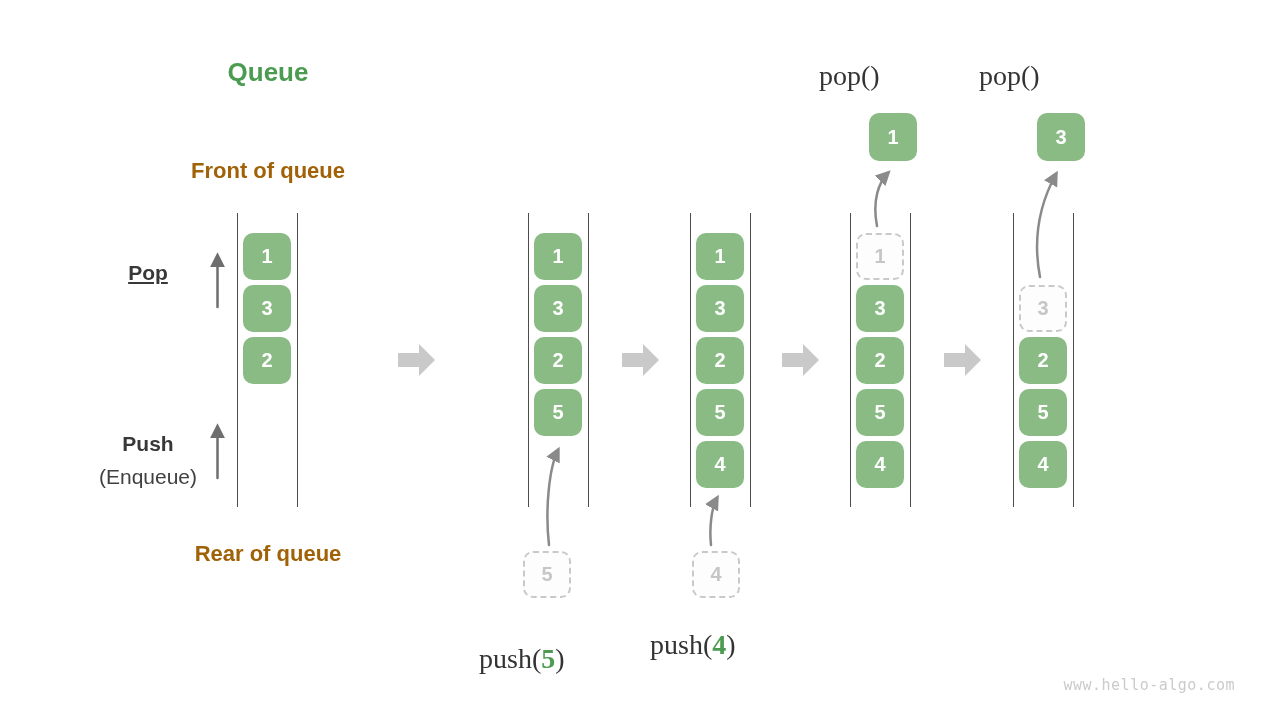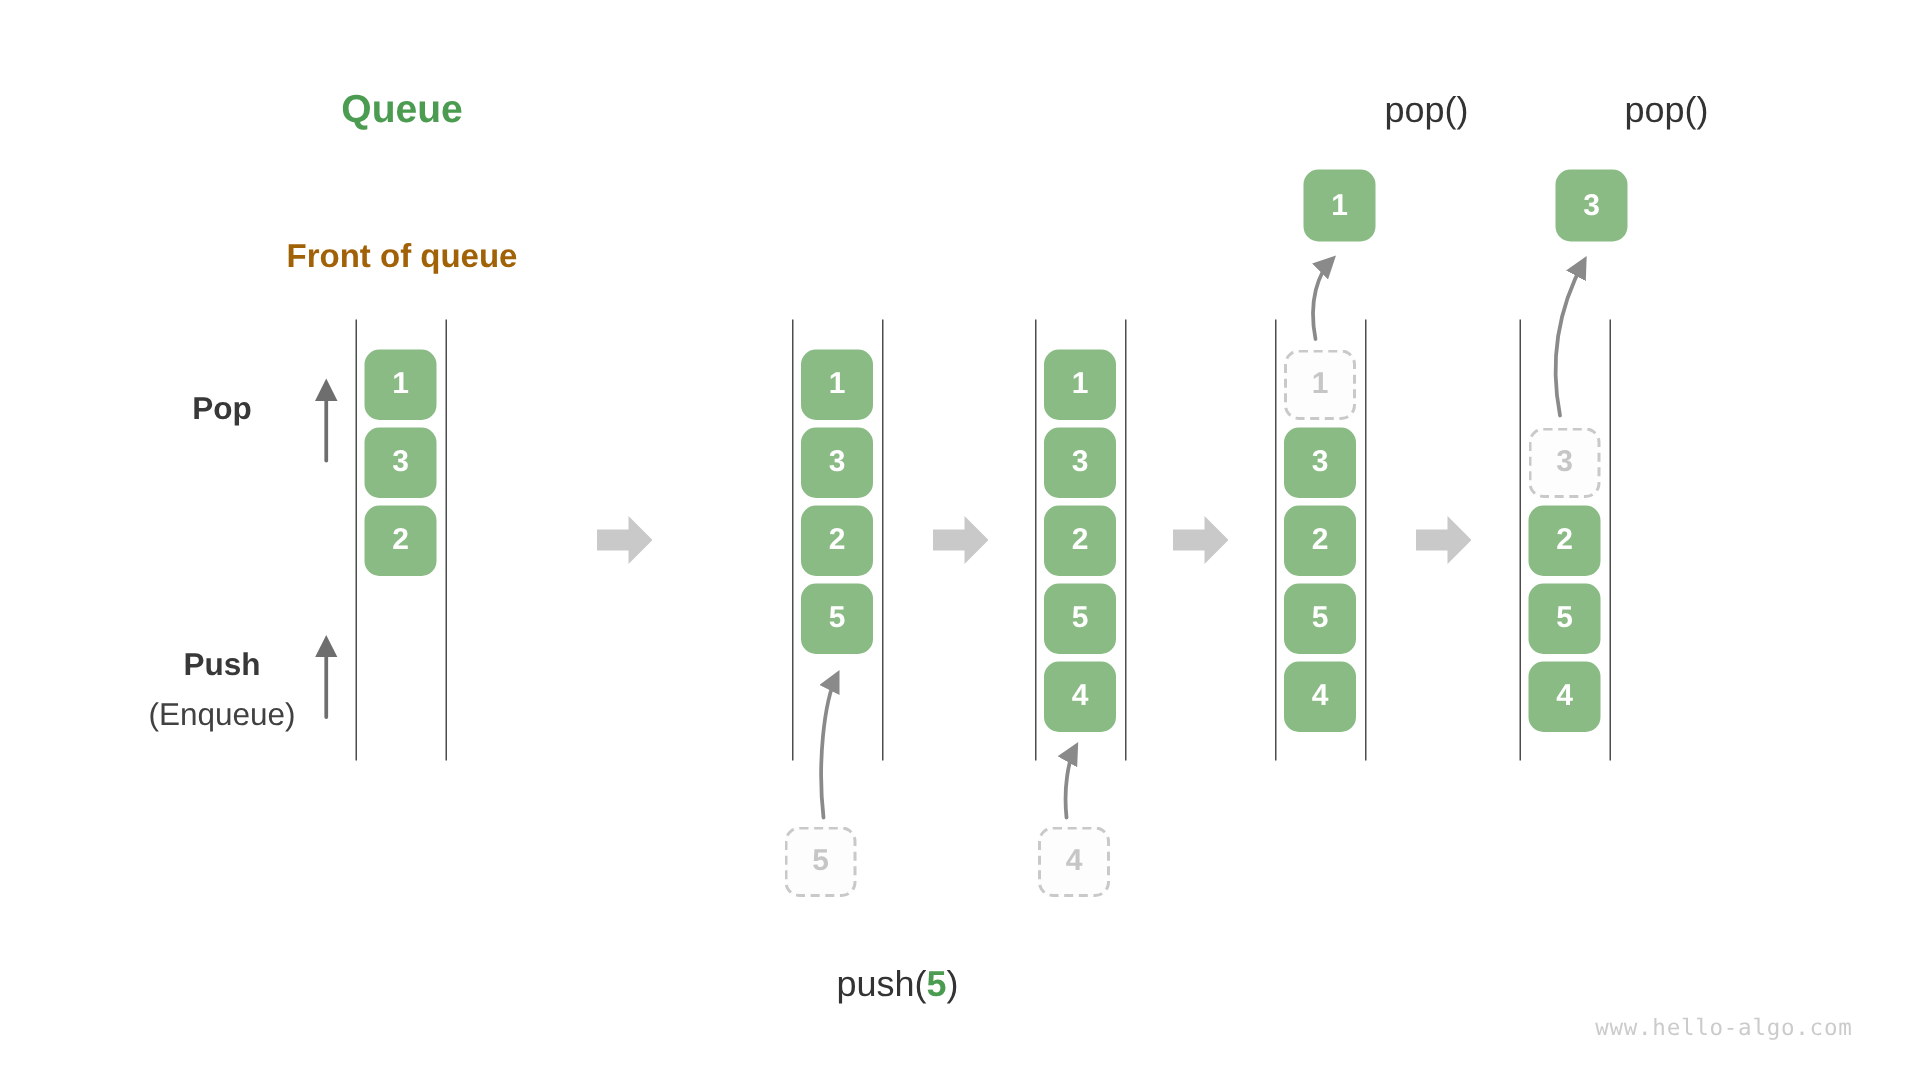--- a/index.html
+++ b/index.html
@@ -30,21 +30,21 @@
   .rear-label  { top: 541px; }
 
   .side-word {
     left: 58px; width: 180px; text-align: center;
     font-size: 21px; font-weight: 700; color: #383838;
   }
   .side-sub {
     left: 58px; width: 180px; text-align: center;
     font-size: 21px; font-weight: 400; color: #414141;
   }
-  .pop-word  { top: 261px; }
+  .pop-word  { top: 261px; text-decoration: underline; }
   .pop-sub   { top: 294px; }
   .push-word { top: 432px; }
   .push-sub  { top: 465px; }
 
   .queue-column {
     position: absolute;
     top: 213px; height: 294px; width: 61px;
     border-left: 1.7px solid #4c4c4c;
     border-right: 1.7px solid #4c4c4c;
   }
@@ -63,23 +63,23 @@
     border: 2px dashed #c9c9c9;
     color: #c6c6c6;
     line-height: 43px;
   }
   .cell.free { left: auto; } 
   .popped { height: 48px; line-height: 48px; }
 
   .op-label {
     position: absolute;
     width: 160px;
-    text-align: right;
-    font-family: Liberation Sans, sans-serif;
-    font-size: 24px;
+    text-align: left;
+    font-family: Liberation Serif, serif;
+    font-size: 28px;
     color: #333333;
     white-space: pre;
   }
   .op-label .arg { color: #4b9b50; font-weight: 700; }
   .pop-call-1 { left: 819px; top: 60px; }
   .pop-call-2 { left: 979px; top: 60px; }
   .push-call-1 { left: 479px; top: 643px; }
   .push-call-2 { left: 650px; top: 629px; }
 
   .block-arrow {
@@ -100,20 +100,21 @@
     color: #cbcbcb;
   }
 </style>
 </head>
 <body>
 
 <div class="canvas">
 
   <div class="abs diagram-title">Queue</div>
   <div class="abs edge-label front-label">Front of queue</div>
+  <div class="abs edge-label rear-label">Rear of queue</div>
 
   <div class="abs side-word pop-word">Pop</div>
   <div class="abs side-sub push-sub">(Enqueue)</div>
   <div class="abs side-word push-word">Push</div>
 
   <svg class="arrows-overlay" width="1280" height="720" viewBox="0 0 1280 720">
     <defs>
       <marker id="ah-dark" markerWidth="8" markerHeight="8" refX="4.5" refY="3" orient="auto">
         <path d="M0,0 L6,3 L0,6 Z" fill="#6e6e6e"></path>
       </marker>
@@ -166,20 +167,21 @@
   </div>
 
   <div class="cell free popped abs" style="left:869px; top:113px">1</div>
   <div class="cell free popped abs" style="left:1037px; top:113px">3</div>
   <div class="op-label pop-call-1">pop()</div>
   <div class="op-label pop-call-2">pop()</div>
 
   <div class="cell free ghost abs" style="left:523px; top:551px">5</div>
   <div class="cell free ghost abs" style="left:692px; top:551px">4</div>
   <div class="op-label push-call-1"><span>push(</span><span class="arg">5</span><span>)</span></div>
+  <div class="op-label push-call-2"><span>push(</span><span class="arg">4</span><span>)</span></div>
 
   <div class="block-arrow" style="left:398px; top:344px"></div>
   <div class="block-arrow" style="left:622px; top:344px"></div>
   <div class="block-arrow" style="left:782px; top:344px"></div>
   <div class="block-arrow" style="left:944px; top:344px"></div>
 
   <div class="abs watermark">www.hello-algo.com</div>
 
 </div>
 

